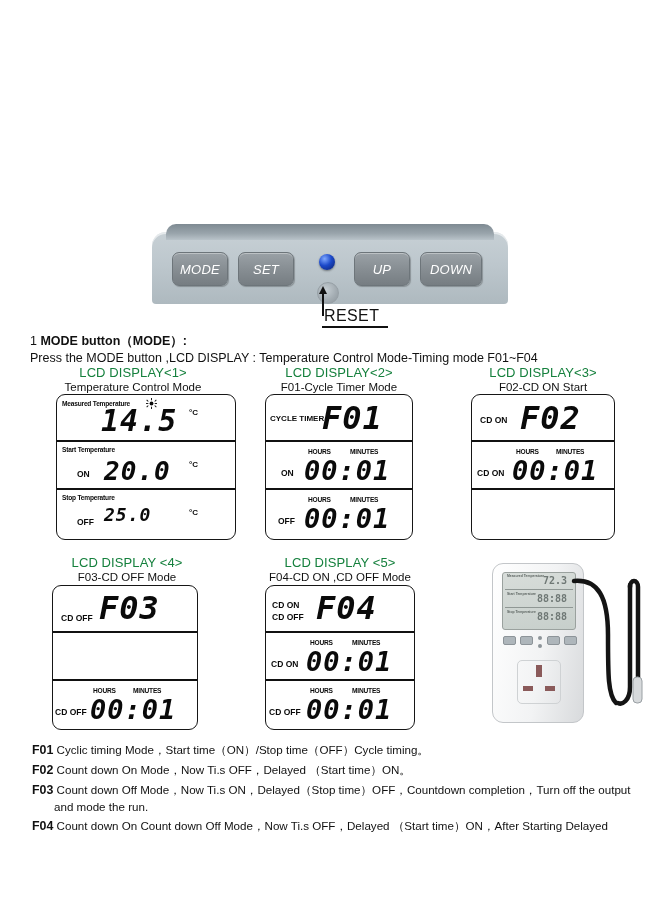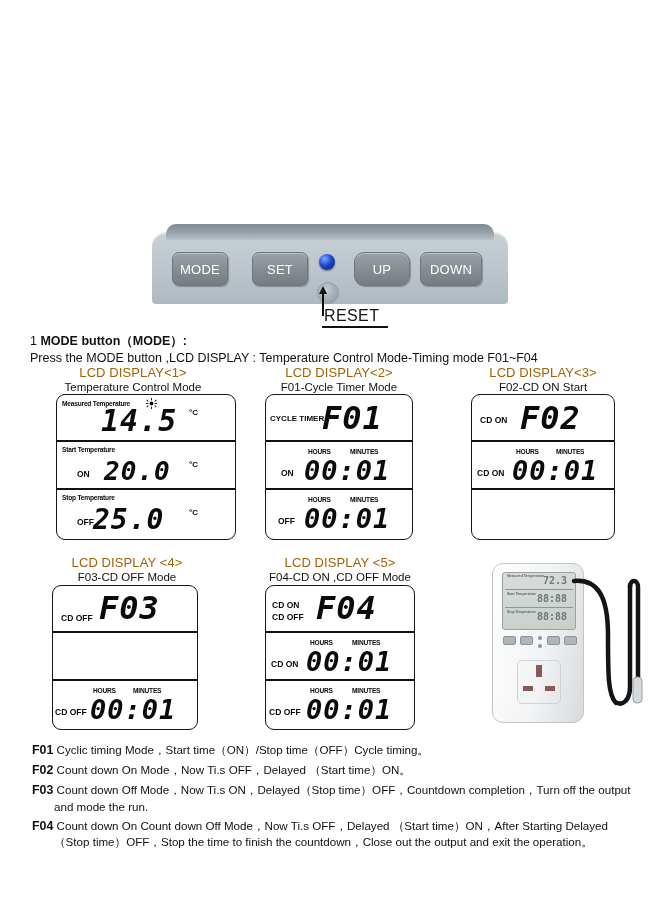--- a/index.html
+++ b/index.html
@@ -15,20 +15,21 @@
   }
 
   
   #device-panel {
     position: absolute;
     left: 152px; top: 232px;
     width: 356px; height: 72px;
     background: linear-gradient(180deg,#c7d0d5 0%, #bdc7cd 45%, #aeb9bf 100%);
     border-radius: 14px 14px 4px 4px;
     box-shadow: inset 0 2px 0 rgba(255,255,255,.55);
+    font-style: italic;
   }
   #device-panel:before{
     content:"";
     position:absolute; left:14px; top:-8px; width:328px; height:16px;
     background: linear-gradient(180deg,#7e8a92 0%, #9aa5ac 60%, #b9c3c9 100%);
     border-radius: 10px 10px 0 0;
   }
   .dev-btn {
     position: absolute;
     top: 20px;
@@ -39,22 +40,22 @@
     color: #ffffff;
     font-size: 13px;
     font-family: "Liberation Sans", sans-serif;
     line-height: 34px;
     text-align: center;
     letter-spacing: .2px;
     box-shadow: inset 0 1px 0 rgba(255,255,255,.35), 1px 1px 1px rgba(0,0,0,.25);
     box-sizing: border-box;
   }
   #btn-mode { left: 20px; }
-  #btn-set  { left: 100px; }
-  #btn-up   { left: 202px; border-radius: 10px; }
+  #btn-set  { left: 86px; }
+  #btn-up   { left: 202px; }
   #btn-down { left: 268px; width: 62px;}
   #led-indicator {
     position: absolute; left: 167px; top: 22px;
     width: 16px; height: 16px; border-radius: 50%;
     background: radial-gradient(circle at 35% 30%, #7fa8ff 0%, #1c49c9 45%, #0b1f6b 100%);
     box-shadow: 0 1px 2px rgba(0,0,0,.4);
   }
   #reset-button {
     position: absolute; left: 165px; top: 50px;
     width: 22px; height: 22px; border-radius: 50%;
@@ -94,21 +95,21 @@
     position: absolute; left: 30px; top: 351px;
     font-size: 12.5px; color:#111;
   }
 
   
   .lcd-header {
     position: absolute;
     text-align: center;
     line-height: 14px;
   }
-  .lcd-header .t1 { display:block; font-size: 13px; color:#a16207; letter-spacing:.1px;}
+  .lcd-header .t1 { display:block; font-size: 13px; color:#15803d; letter-spacing:.1px;}
   .lcd-header .t2 { display:block; font-size: 11.5px; color:#111; }
 
   .lcd {
     position: absolute;
     background: #ffffff;
     border: 1.6px solid #161616;
     border-radius: 9px;
     box-sizing: border-box;
     overflow: hidden;
   }
@@ -238,21 +239,21 @@
   <div class="lcd-row" style="height:48px;">
     <span class="tiny" style="position:absolute;left:5px;top:3px;">Start Temperature</span>
     <span class="small-bold" style="position:absolute;left:20px;top:26px;">ON</span>
     <span class="seg" style="position:absolute;left:47px;top:15px;font-size:26px;">20.0</span>
     <span class="unit" style="position:absolute;left:132px;top:17px;">°C</span>
     <div class="lcd-div" style="top:45px;"></div>
   </div>
   <div class="lcd-row" style="height:48px;">
     <span class="tiny" style="position:absolute;left:5px;top:3px;">Stop Temperature</span>
     <span class="small-bold" style="position:absolute;left:20px;top:26px;">OFF</span>
-    <span class="seg" style="position:absolute;left:36px;top:15px;font-size:28px;">25.0</span>
+    <span class="seg" style="position:absolute;left:47px;top:15px;font-size:18px;">25.0</span>
     <span class="unit" style="position:absolute;left:132px;top:17px;">°C</span>
   </div>
 </div>
 
 <div class="lcd-header" style="left:263px; top:366px; width:152px;">
   <span class="t1">LCD DISPLAY&lt;2&gt;</span>
   <span class="t2">F01-Cycle Timer Mode</span>
 </div>
 <div class="lcd" id="lcd2" style="left:265px; top:394px; width:148px; height:146px;">
   <div class="lcd-row" style="height:48px;">
@@ -391,15 +392,14 @@
     <span>Count down  On  Mode，Now Ti.s OFF，Delayed （Start time）ON。</span>
   </div>
   <div class="mode-item">
     <span class="code">F03</span>
     <span>Count down  Off  Mode，Now Ti.s ON，Delayed（Stop time）OFF，Countdown completion，Turn off the output</span>
     <span class="cont">and mode the run.</span>
   </div>
   <div class="mode-item">
     <span class="code">F04</span>
     <span>Count down On Count down Off  Mode，Now Ti.s OFF，Delayed （Start time）ON，After Starting Delayed</span>
-    <span class="cont">（Stop time）OFF，Stop the time to finish the countdown，Close out the output and exit the operation。</span>
   </div>
 </div>
 
 </body></html>

